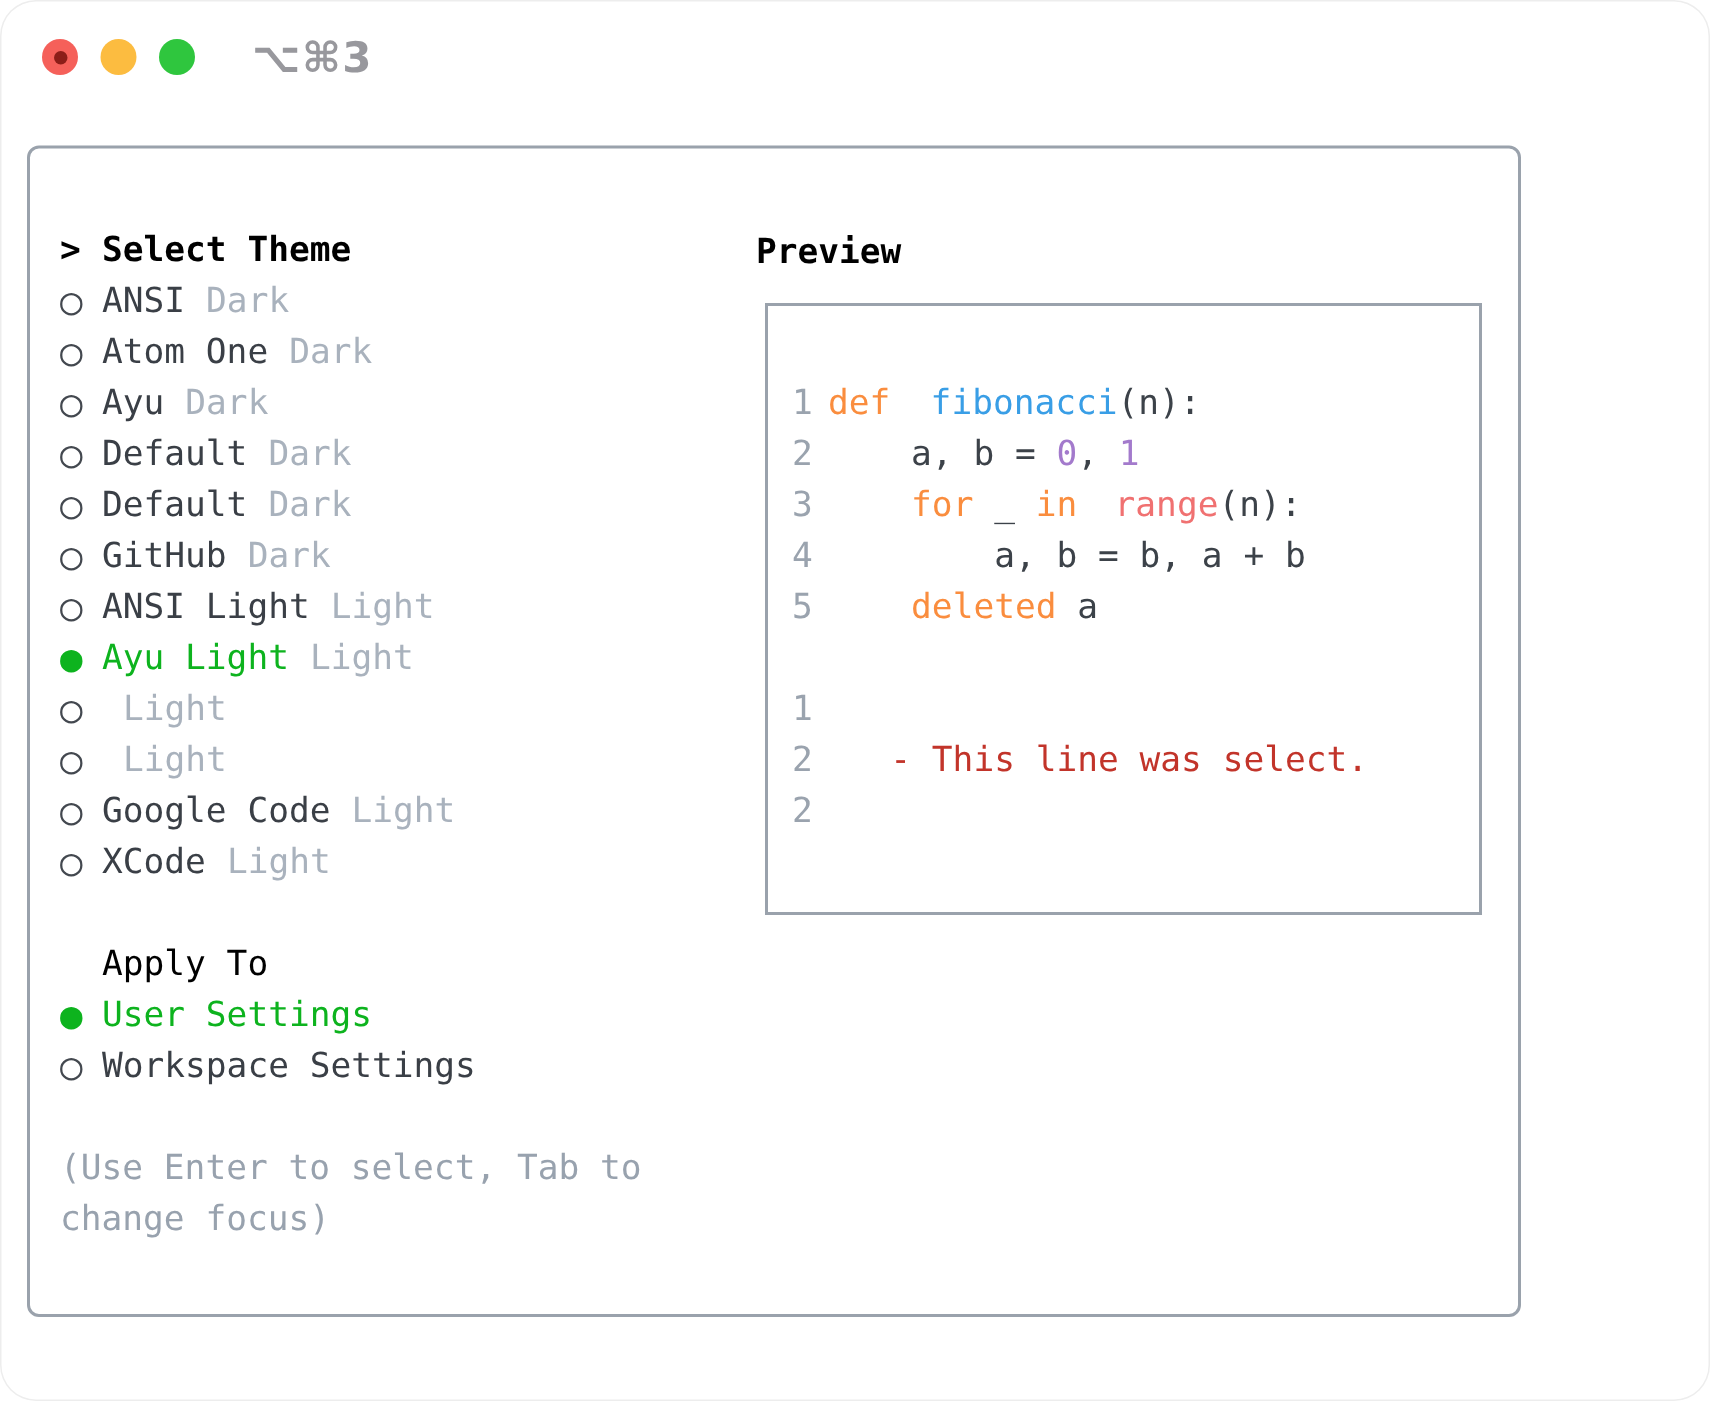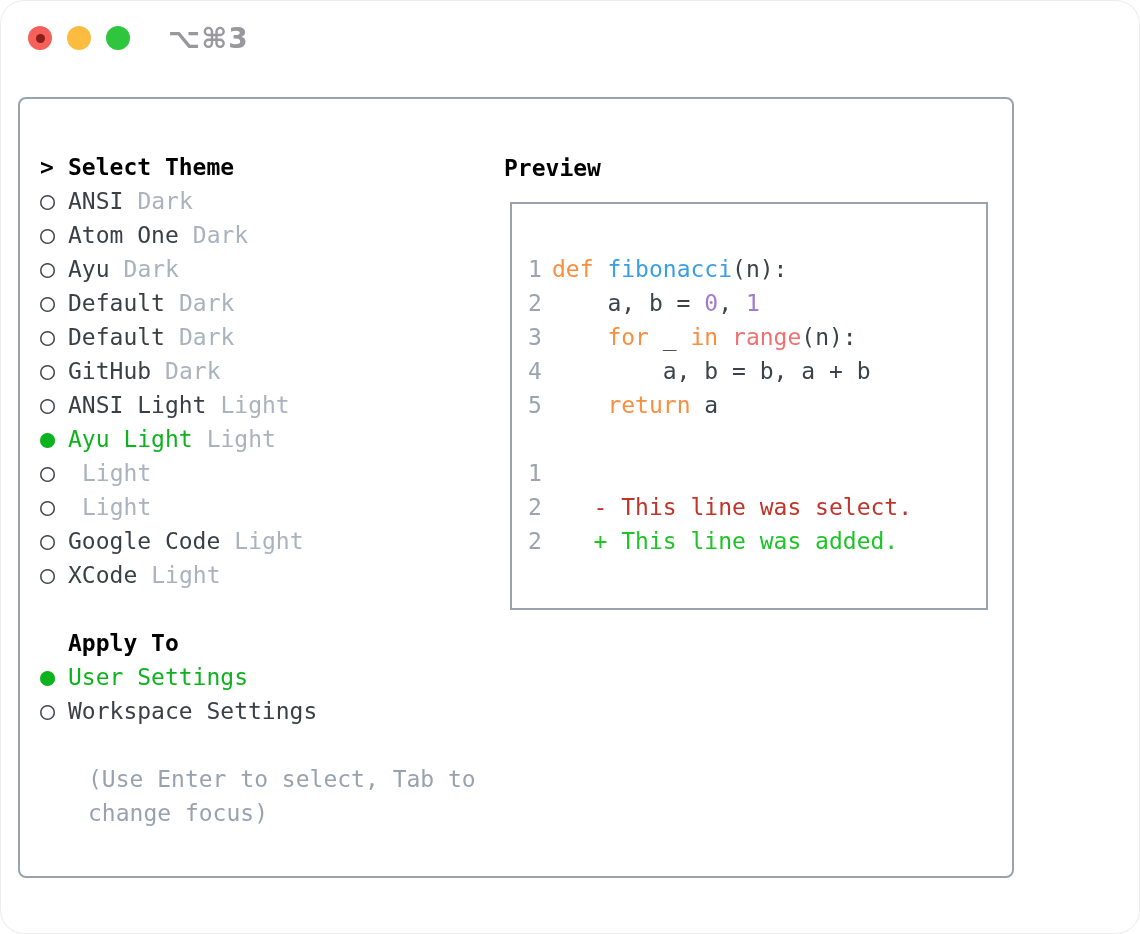--- a/index.html
+++ b/index.html
@@ -29,36 +29,36 @@
   .row{display:flex;align-items:center;height:34px;font-size:23px;color:var(--text-dark);white-space:pre;}
   .left-col{position:absolute;left:20px;top:51px;width:464px;}
   .prefix{display:inline-block;width:28px;flex:none;font-weight:bold;color:#000;}
   .marker{display:inline-block;width:28px;flex:none;color:var(--marker);font-size:25px;line-height:34px;}
   .marker.selected{color:var(--accent-green);}
   .h{font-weight:bold;color:#000;}
   .name{color:var(--text-dark);}
   .name.selected{color:var(--accent-green);}
   .variant{color:var(--muted);margin-left:14px;}
   .spacer{height:34px;}
-  .apply-header{margin-left:28px;color:#000;height:34px;font-size:23px;line-height:34px;font-weight:bold;}
-  .hint{width:432px;font-size:23px;line-height:34px;color:var(--hint);white-space:normal;word-break:normal;margin-left:48px;}
+  .apply-header{margin-left:28px;color:#000;height:34px;font-size:23px;line-height:34px;}
+  .hint{width:432px;font-size:23px;line-height:34px;color:var(--hint);white-space:normal;word-break:normal;}
   
   .preview-header{position:absolute;left:484px;top:52px;font-size:23px;font-weight:bold;color:#000;line-height:34px;}
   .preview-box{
     position:absolute;left:490px;top:103px;width:478px;height:408px;
     box-sizing:border-box;border:2px solid var(--border);
     padding:48px 0 0 16px;background:#fff;
   }
   .cline{display:flex;height:34px;font-size:23px;line-height:34px;white-space:pre;}
   .lnum{display:inline-block;width:14px;flex:none;margin-right:10px;color:var(--line-number);text-align:left;}
   .seg-plain{color:var(--code-plain);}
   .seg-keyword{color:var(--keyword-orange);}
-  .seg-function{color:var(--function-blue);}
+  .seg-function{color:var(--function-blue);margin-left:13px;}
   .seg-number{color:var(--number-purple);}
-  .seg-builtin{color:var(--builtin-coral);}
+  .seg-builtin{color:var(--builtin-coral);margin-left:11px;}
   .dtext.context{color:var(--context-gray);}
   .dtext.deleted{color:var(--deleted-red);}
   .dtext.added{color:var(--added-green);}
   .blank-line{height:34px;}
 </style>
 </head>
 <body>
 
 <div class="window">
 
@@ -110,24 +110,24 @@
     </div>
 
     <div class="preview-header">Preview</div>
 
     <div class="preview-box">
       <div id="code-lines">
           <div class="cline"><span class="lnum">1</span><span class="code"><span class="seg-keyword">def</span><span class="seg-plain"> </span><span class="seg-function">fibonacci</span><span class="seg-plain">(n):</span></span></div>
           <div class="cline"><span class="lnum">2</span><span class="code"><span class="seg-plain">    a, b = </span><span class="seg-number">0</span><span class="seg-plain">, </span><span class="seg-number">1</span></span></div>
           <div class="cline"><span class="lnum">3</span><span class="code"><span class="seg-plain">    </span><span class="seg-keyword">for</span><span class="seg-plain"> _ </span><span class="seg-keyword">in</span><span class="seg-plain"> </span><span class="seg-builtin">range</span><span class="seg-plain">(n):</span></span></div>
           <div class="cline"><span class="lnum">4</span><span class="code"><span class="seg-plain">        a, b = b, a + b</span></span></div>
-          <div class="cline"><span class="lnum">5</span><span class="code"><span class="seg-plain">    </span><span class="seg-keyword">return</span><span class="seg-plain"> a</span></span></div>
+          <div class="cline"><span class="lnum">5</span><span class="code"><span class="seg-plain">    </span><span class="seg-keyword">deleted</span><span class="seg-plain"> a</span></span></div>
         </div>
       <div class="blank-line"></div>
       <div id="diff-lines">
           <div class="cline"><span class="lnum">1</span></div>
           <div class="cline"><span class="lnum">2</span><span class="dtext deleted">   - This line was select.</span></div>
-          <div class="cline"><span class="lnum">2</span><span class="dtext added">   + This line was added.</span></div>
+          <div class="cline"><span class="lnum">2</span></div>
         </div>
     </div>
 
   </div>
 </div>
 
 </body></html>

